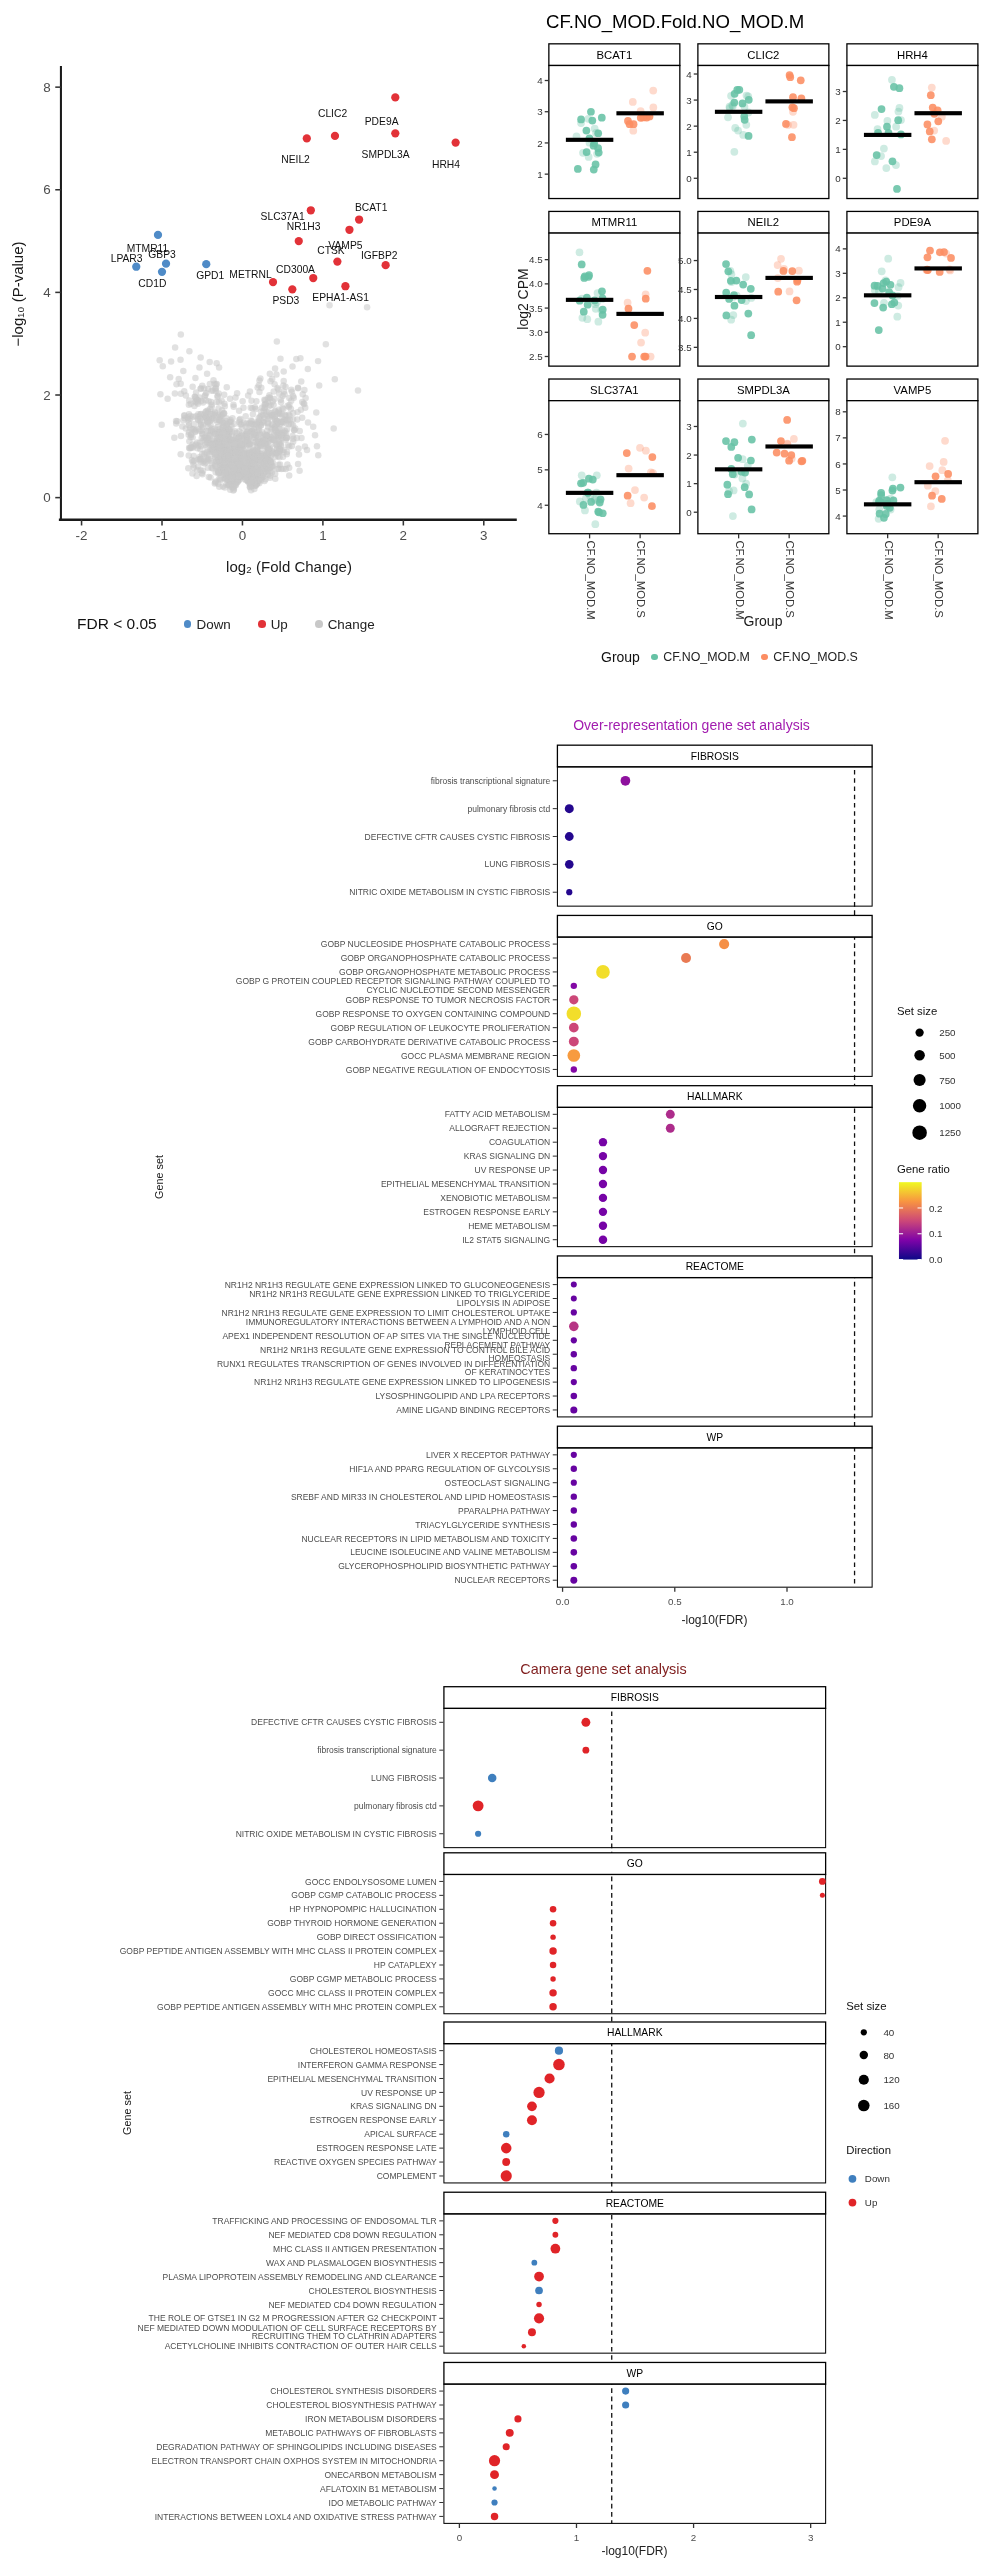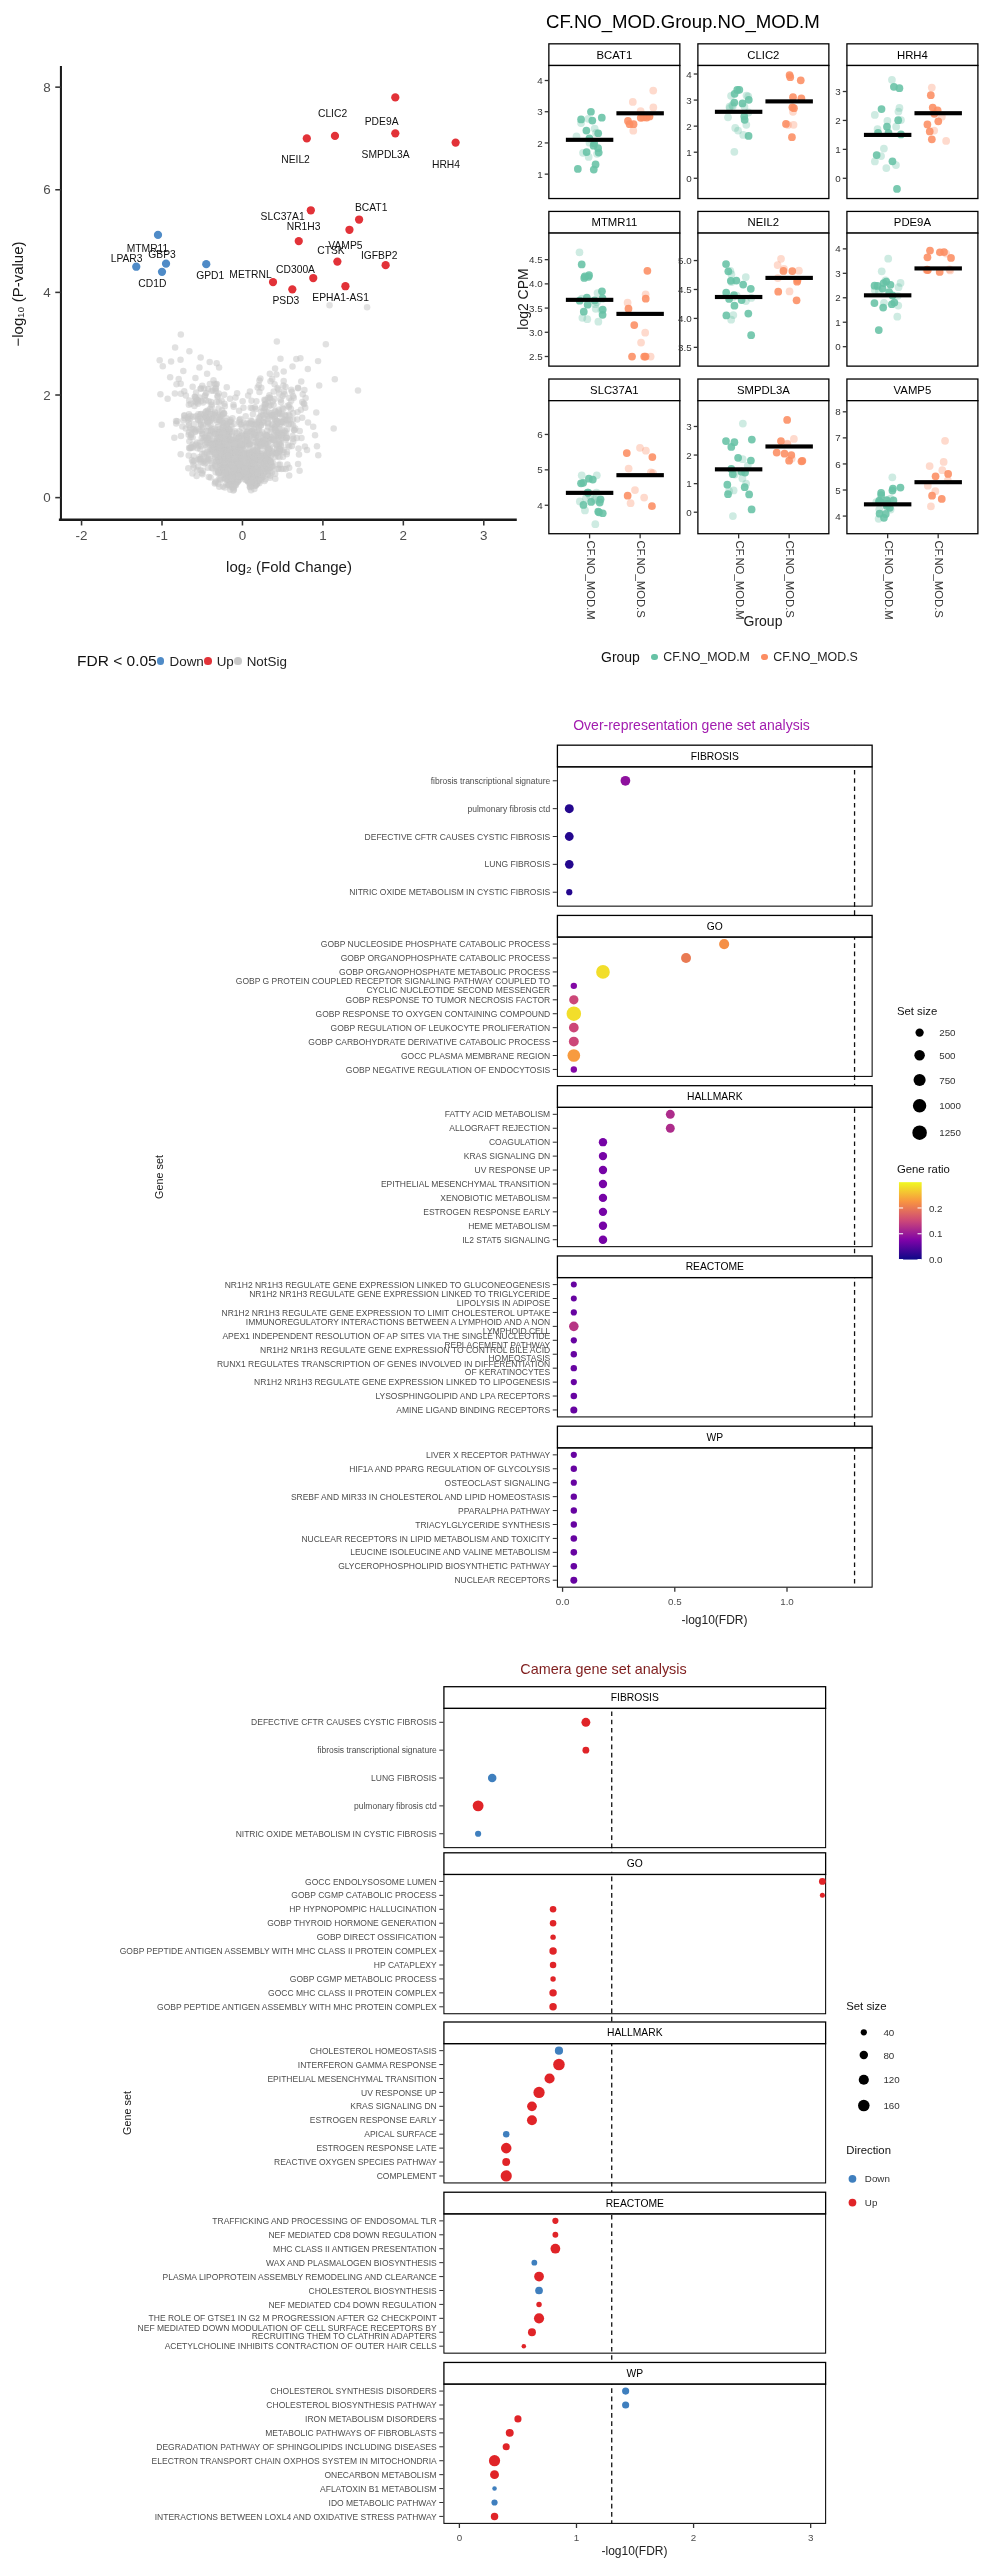--- a/index.html
+++ b/index.html
@@ -2294,37 +2294,37 @@
     <text x="1712" y="927" font-size="19" fill="#333" text-anchor="start" font-family="&quot;Liberation Sans&quot;,&quot;DejaVu Sans&quot;,sans-serif">160</text>
     <text x="1640" y="1014" font-size="22" fill="#111" text-anchor="start" font-family="&quot;Liberation Sans&quot;,&quot;DejaVu Sans&quot;,sans-serif">Direction</text>
     <circle cx="1652" cy="1062" r="7.5" fill="#3f7fbe"></circle>
     <text x="1676" y="1069" font-size="19" fill="#333" text-anchor="start" font-family="&quot;Liberation Sans&quot;,&quot;DejaVu Sans&quot;,sans-serif">Down</text>
     <circle cx="1652" cy="1108" r="7.5" fill="#e02428"></circle>
     <text x="1676" y="1115" font-size="19" fill="#333" text-anchor="start" font-family="&quot;Liberation Sans&quot;,&quot;DejaVu Sans&quot;,sans-serif">Up</text>
   </svg>
 
 <div class="abs ctr" style="left:134px;top:558px;width:310px;font-size:15px">log₂ (Fold Change)</div>
 <div class="vlabel" style="left:16.5px;top:294px;font-size:15px">−log₁₀ (P-value)</div>
-<div class="legend" style="left:77px;top:652px;gap:0;font-size:13.4px">
+<div class="legend" style="left:77px;top:615px;gap:27px;font-size:13.4px">
   <span style="font-size:15.5px;color:#111">FDR &lt; 0.05</span>
   <span class="leg-item">
       <i class="dot" style="width: 7.7px; height: 7.7px; background: rgb(79, 139, 199);"></i>
       <span>Down</span>
     </span>
   <span class="leg-item">
       <i class="dot" style="width: 7.7px; height: 7.7px; background: rgb(226, 50, 56);"></i>
       <span>Up</span>
     </span>
   <span class="leg-item">
       <i class="dot" style="width: 7.7px; height: 7.7px; background: rgb(200, 200, 200);"></i>
-      <span>NotSig</span>
+      <span>Change</span>
     </span>
 </div>
 
-<div class="abs" style="left:546px;top:11.4px;font-size:18.6px;color:#000">CF.NO_MOD.Group.NO_MOD.M</div>
+<div class="abs" style="left:546px;top:11.4px;font-size:18.6px;color:#000">CF.NO_MOD.Fold.NO_MOD.M</div>
 <div class="vlabel" style="left:523px;top:299px;font-size:14px">log2 CPM</div>
 <div class="abs ctr" style="left:608px;top:613px;width:310px;font-size:14px">Group</div>
 <div class="legend" style="left:601px;top:649px;gap:11.4px;font-size:12.4px">
   <span style="font-size:14px;color:#111">Group</span>
   <span class="leg-item">
       <i class="dot" style="width: 6.7px; height: 6.7px; background: rgb(102, 194, 165);"></i>
       <span>CF.NO_MOD.M</span>
     </span>
   <span class="leg-item">
       <i class="dot" style="width: 6.7px; height: 6.7px; background: rgb(252, 141, 98);"></i>

